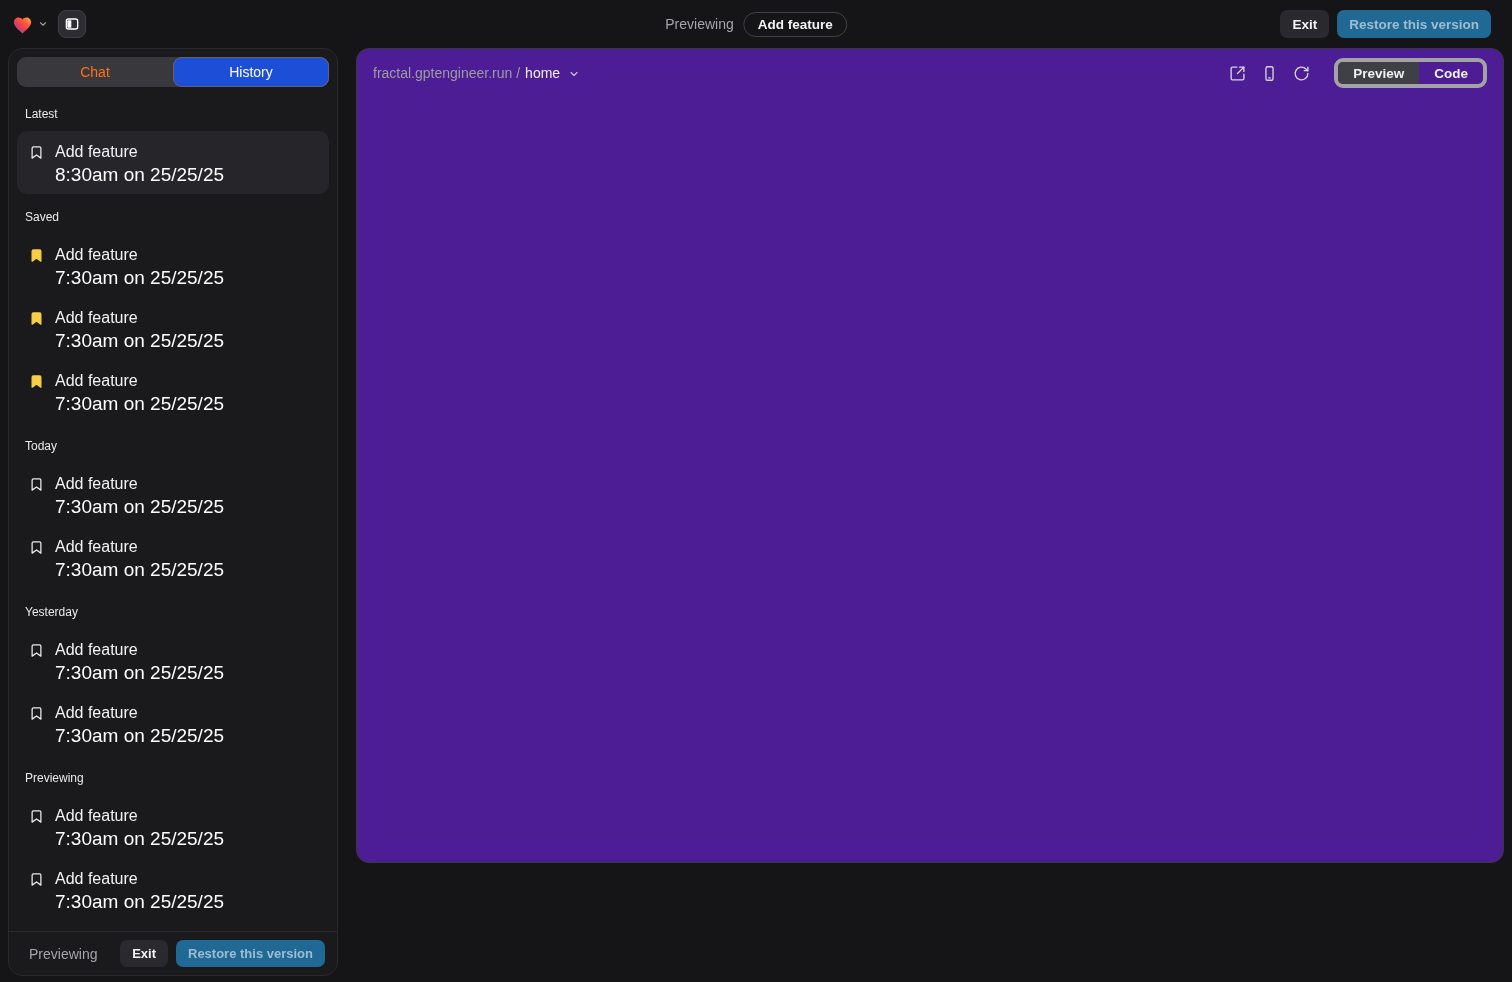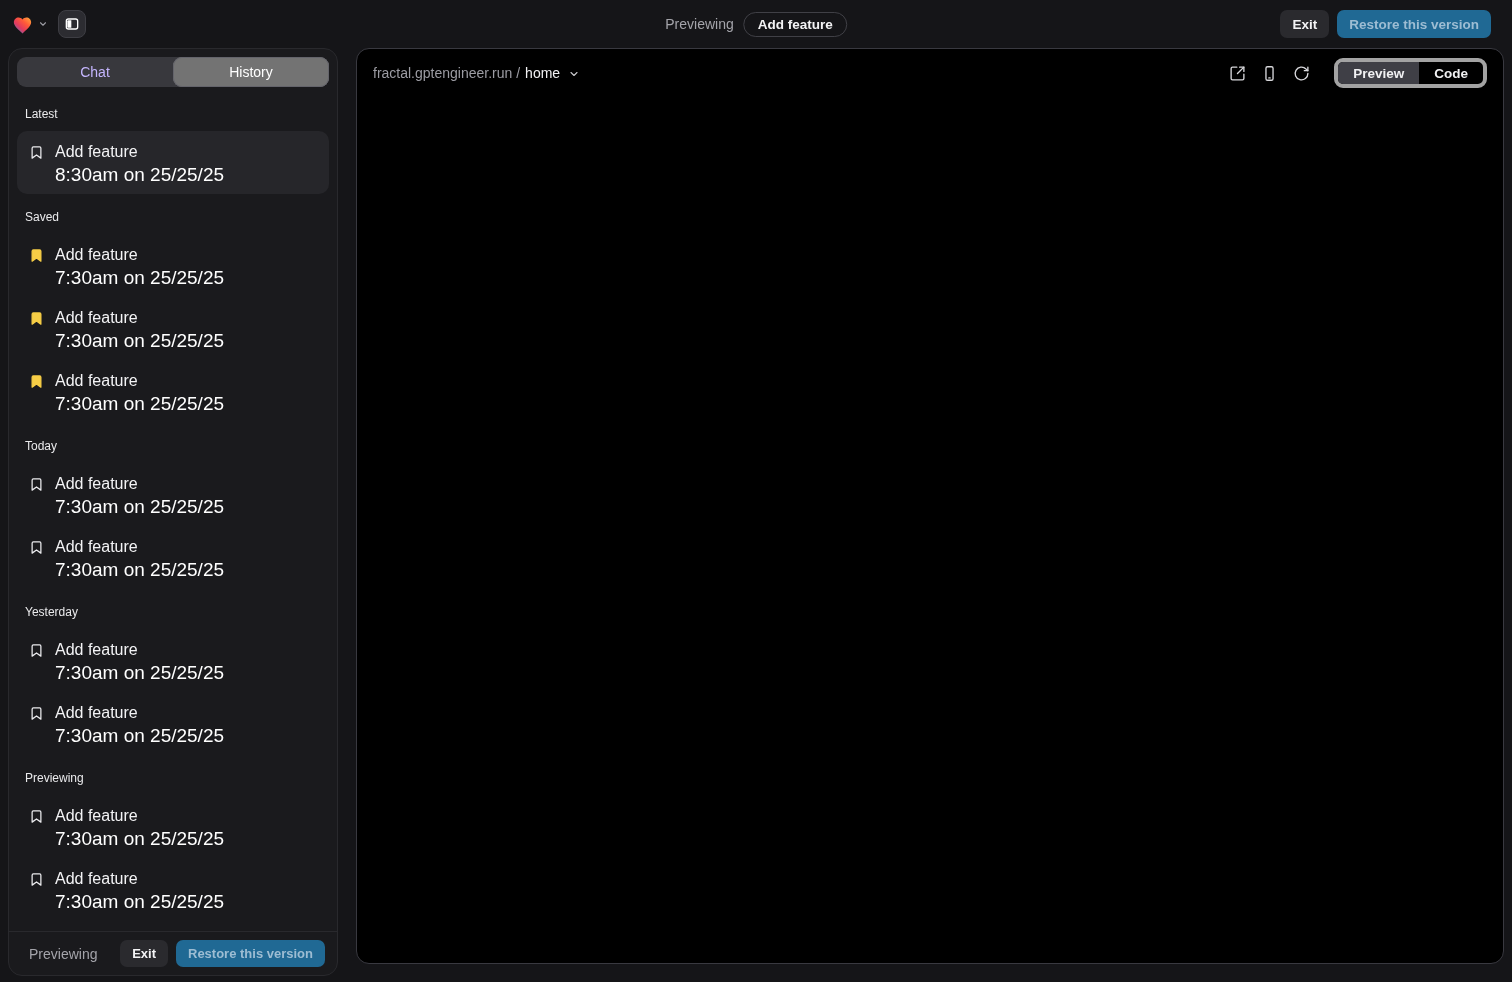--- a/index.html
+++ b/index.html
@@ -49,24 +49,24 @@
     position: absolute; left: 8px; top: 48px; width: 330px; height: 928px;
     background: #1a1a1d; border: 1px solid #29292d; border-radius: 14px;
     display: flex; flex-direction: column; overflow: hidden;
   }
   .seg {
     margin: 8px; height: 30px; flex: none;
     background: #38383d; border-radius: 9px; display: flex;
   }
   .seg-item {
     flex: 1; display: flex; align-items: center; justify-content: center;
-    font-size: 14px; color: #c4b5fd; border-radius: 9px; cursor: pointer;
+    font-size: 14px; color: #f97316; border-radius: 9px; cursor: pointer;
   }
   .seg-item.active {
-    background: #737373; color: #ffffff; font-weight: 500;
+    background: #1d4ed8; color: #ffffff; font-weight: 500;
     box-shadow: inset 0 0 0 1px #64646b;
   }
   .history { flex: 1; overflow: hidden; padding: 2px 8px 0; }
   .section-title { font-size: 12px; color: #eaeaec; margin: 16px 8px 10px; }
   .history .section-title:first-child { margin-top: 10px; }
   .item {
     display: flex; align-items: flex-start; gap: 11px;
     padding: 11px 12px; border-radius: 10px; cursor: pointer;
   }
   .item.highlighted { background: var(--highlight-bg, #26262a); }
@@ -77,22 +77,22 @@
   .sidebar-footer {
     flex: none; height: 44px; border-top: 1px solid #29292d;
     display: flex; align-items: center; gap: 8px; padding: 0 12px;
   }
   .footer-previewing { color: #a4a4aa; font-size: 14px; margin-left: 8px; }
   .sidebar-footer .btn { height: 27px; font-size: 13px; }
   .sidebar-footer .btn-dark { margin-left: auto; }
 
   
   .preview-panel {
-    position: absolute; left: 356px; top: 48px; width: 1148px; height: 916px;
-    background: #000000; border: 1px solid #393940; border-radius: 13px;
+    position: absolute; left: 356px; top: 48px; width: 1148px; height: 815px;
+    background: #4c1d95; border: 1px solid #393940; border-radius: 13px;
     display: flex; flex-direction: column; overflow: hidden;
   }
   .preview-header {
     flex: none; height: 48px; display: flex; align-items: center; padding: 0 16px;
   }
   .url-bar { display: flex; align-items: center; gap: 5px; font-size: 14px; cursor: pointer; }
   .url-prefix { color: #9c9ca3; }
   .url-page { color: #f1f1f3; font-weight: 500; }
   .url-chevron { margin-left: 3px; margin-top: 2px; }
   .header-actions { margin-left: auto; display: flex; align-items: center; gap: 15px; }

